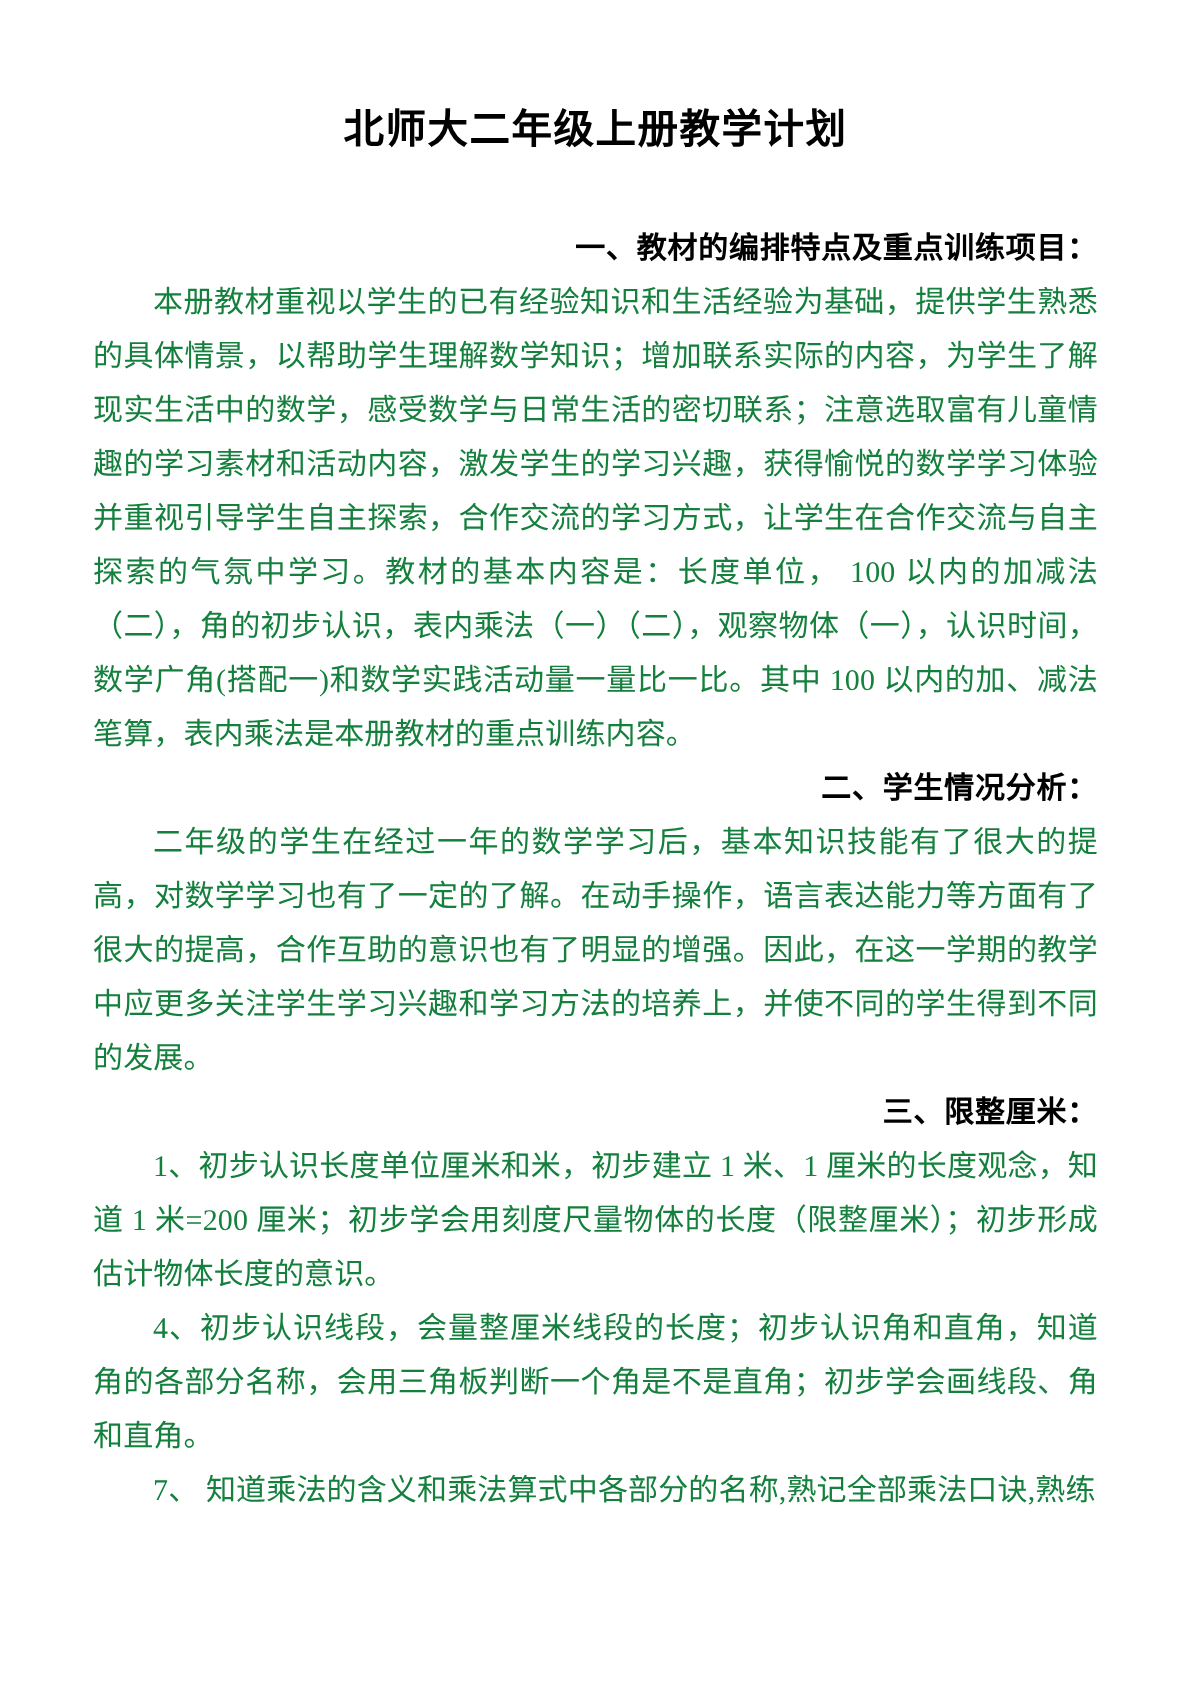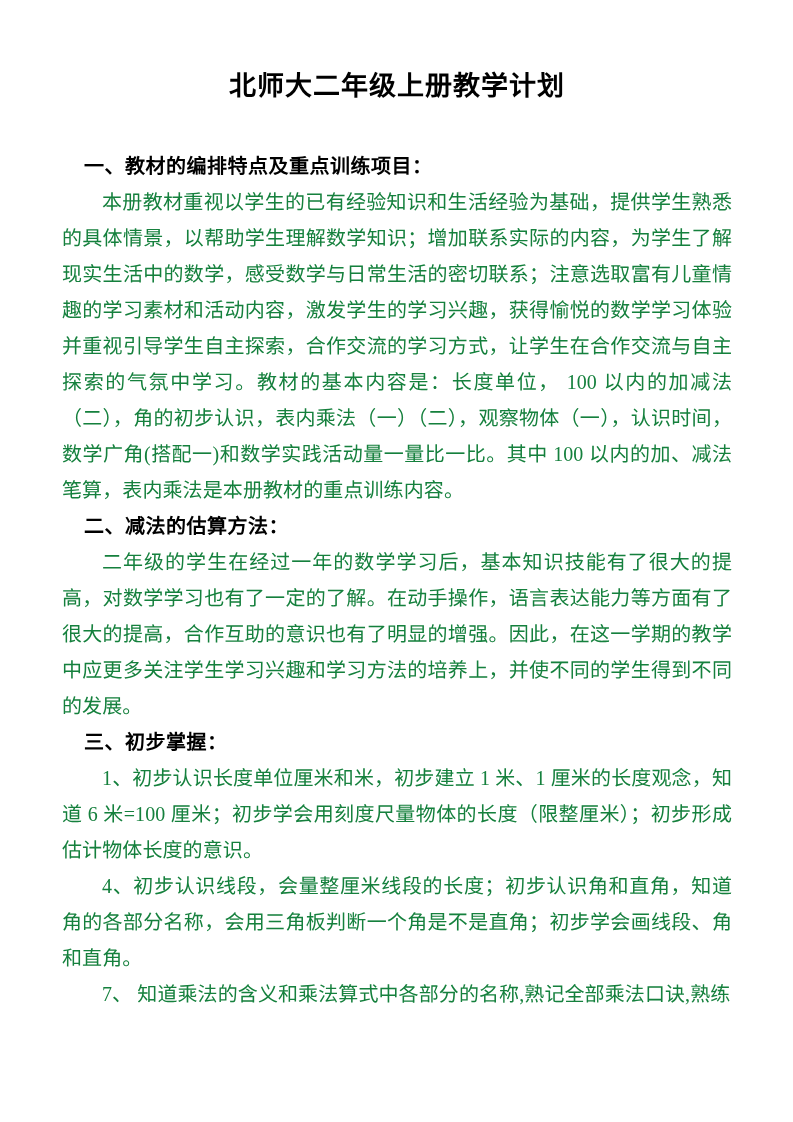--- a/index.html
+++ b/index.html
@@ -41,20 +41,21 @@
   }
   .section-heading {
     font-family: "Liberation Sans", "DejaVu Sans", sans-serif;
     font-weight: bold;
     font-size: 20px;
     line-height: 36px;
     letter-spacing: 0.5px;
     margin: 0;
     text-indent: 22px;
     color: #000;
+    text-align: right;
   }
   .para {
     font-family: "Liberation Serif", "DejaVu Serif", serif;
     font-size: 20px;
     line-height: 36px;
     margin: 0;
     text-align: justify;
     text-justify: inter-ideograph;
     text-indent: 40px;
     letter-spacing: 0.1px;
@@ -71,27 +72,27 @@
   <div class="content">
 
     <h1 class="doc-title">北师大二年级上册教学计划</h1>
 
     <div class="gap-title"></div>
 
     <h2 class="section-heading">一、教材的编排特点及重点训练项目：</h2>
 
     <p class="para">本册教材重视以学生的已有经验知识和生活经验为基础，提供学生熟悉的具体情景，以帮助学生理解数学知识；增加联系实际的内容，为学生了解现实生活中的数学，感受数学与日常生活的密切联系；注意选取富有儿童情趣的学习素材和活动内容，激发学生的学习兴趣，获得愉悦的数学学习体验并重视引导学生自主探索，合作交流的学习方式，让学生在合作交流与自主探索的气氛中学习。教材的基本内容是：长度单位， 100 以内的加减法（二），角的初步认识，表内乘法（一）（二），观察物体（一），认识时间，数学广角(搭配一)和数学实践活动量一量比一比。其中 100 以内的加、减法笔算，表内乘法是本册教材的重点训练内容。</p>
 
-    <h2 class="section-heading">二、减法的估算方法：</h2>
+    <h2 class="section-heading">二、学生情况分析：</h2>
 
     <p class="para">二年级的学生在经过一年的数学学习后，基本知识技能有了很大的提高，对数学学习也有了一定的了解。在动手操作，语言表达能力等方面有了很大的提高，合作互助的意识也有了明显的增强。因此，在这一学期的教学中应更多关注学生学习兴趣和学习方法的培养上，并使不同的学生得到不同的发展。</p>
 
-    <h2 class="section-heading">三、初步掌握：</h2>
+    <h2 class="section-heading">三、限整厘米：</h2>
 
-    <p class="para">1、初步认识长度单位厘米和米，初步建立 1 米、1 厘米的长度观念，知道 6 米=100 厘米；初步学会用刻度尺量物体的长度（限整厘米）；初步形成估计物体长度的意识。</p>
+    <p class="para">1、初步认识长度单位厘米和米，初步建立 1 米、1 厘米的长度观念，知道 1 米=200 厘米；初步学会用刻度尺量物体的长度（限整厘米）；初步形成估计物体长度的意识。</p>
 
 
     <p class="para">4、初步认识线段，会量整厘米线段的长度；初步认识角和直角，知道角的各部分名称，会用三角板判断一个角是不是直角；初步学会画线段、角和直角。</p>
 
     <p class="para">7、 知道乘法的含义和乘法算式中各部分的名称,熟记全部乘法口诀,熟练</p>
 
   </div>
 </div>
 
 </body></html>

